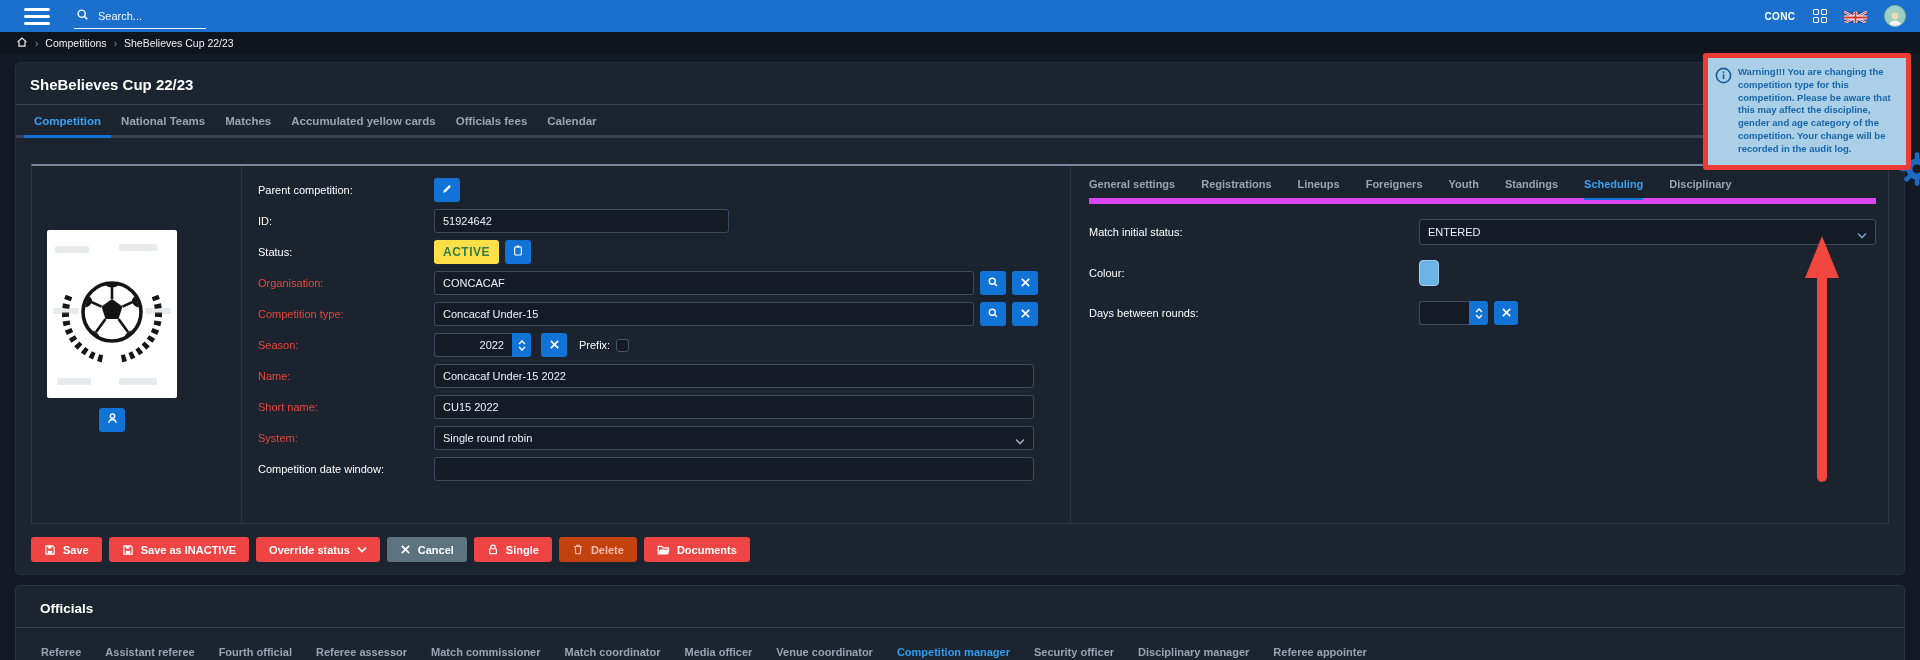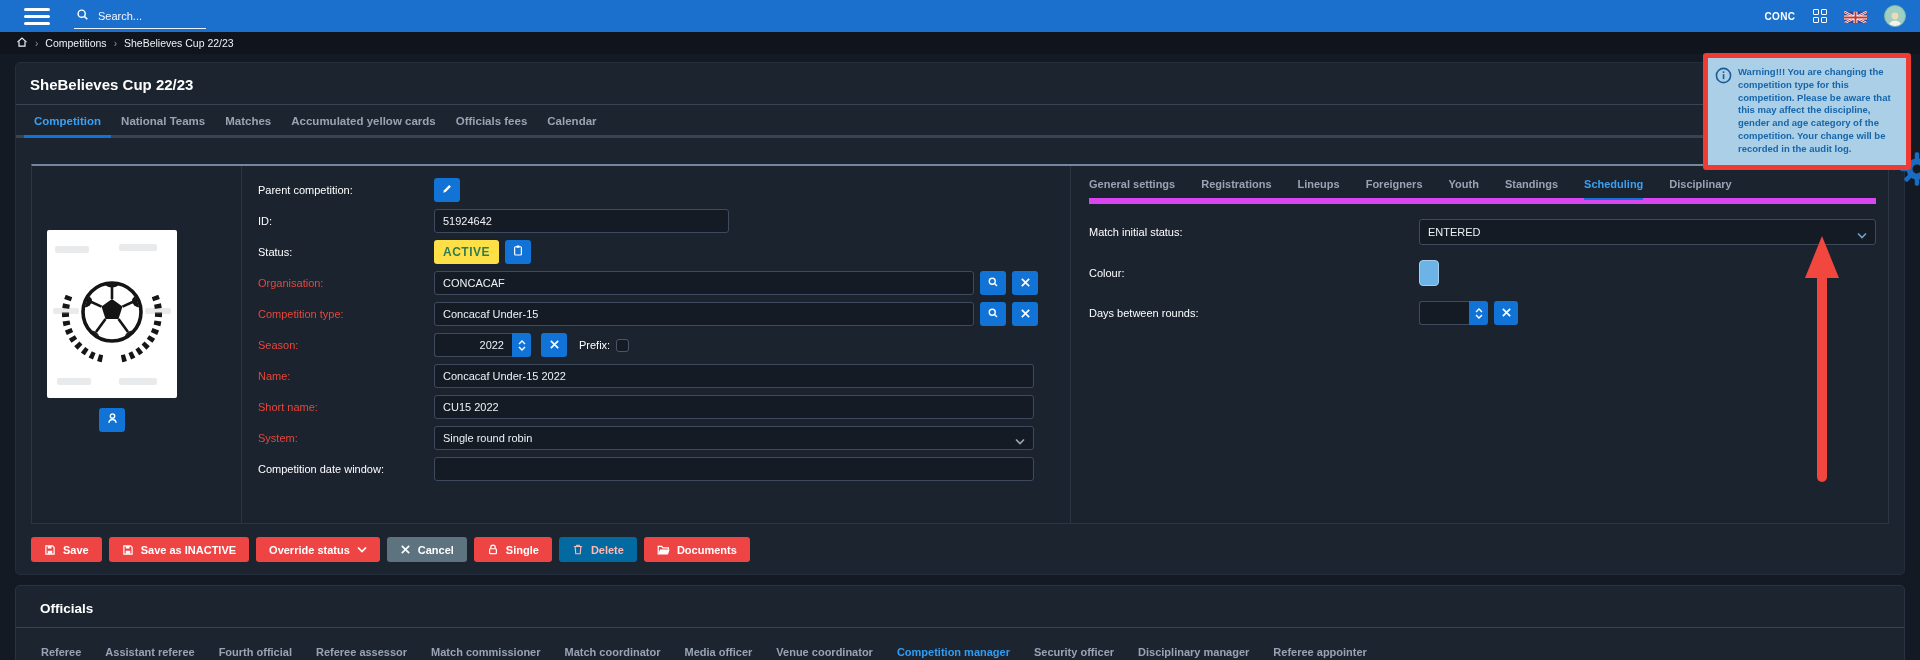--- a/index.html
+++ b/index.html
@@ -68,21 +68,21 @@
   .rrow { display:flex; align-items:center; margin-top:15px; }
   .rlabel { width:330px; font-size:11px; flex-shrink:0; }
   .rselect { flex:1; height:26px; }
   .swatch { width:20px; height:26px; border-radius:4px; border:1px solid #a6cdec; background:#6cb3e6; cursor:pointer; }
   .w-days { width:50px; }
   
   .actions { display:flex; gap:7px; margin:13px 15px 0; }
   .btn { height:25px; display:inline-flex; align-items:center; gap:7px; padding:0 13px; border-radius:3px; font-size:11px; font-weight:bold; color:#fff; border:none; cursor:pointer; font-family:inherit; }
   .btn.primary { background:#ef4444; }
   .btn.gray { background:#5d7380; }
-  .btn.danger { background:#0369a1; color:#ffb9b3; }
+  .btn.danger { background:#c2410c; color:#ffb9b3; }
   .btn svg { flex-shrink:0; }
   
   .officials-card { margin:10px 15px 0; background:#1c2430; border:1px solid #2a3342; border-radius:5px; height:160px; }
   .officials-title { font-size:13.5px; font-weight:bold; padding:15px 24px 11px; }
   .officials-divider { height:1px; background:#39424f; }
   .otabs { display:flex; gap:24px; padding:18px 24px 0; border-bottom:2px solid #8d99ad; margin:0 1px; }
   .otab { padding-bottom:10px; margin-bottom:-2px; border-bottom:3px solid transparent; font-size:11px; font-weight:bold; color:#99a3b4; cursor:pointer; white-space:nowrap; }
   .otab.active { color:#2f9df2; border-bottom-color:#1273d6; }
   
   .anno-warning { position:absolute; left:1703px; top:53px; width:208px; background:#aacfe6; border:5px solid #ee3b33; border-radius:3px; padding:8px 7px 9px 7px; display:flex; gap:6px; z-index:20; }

